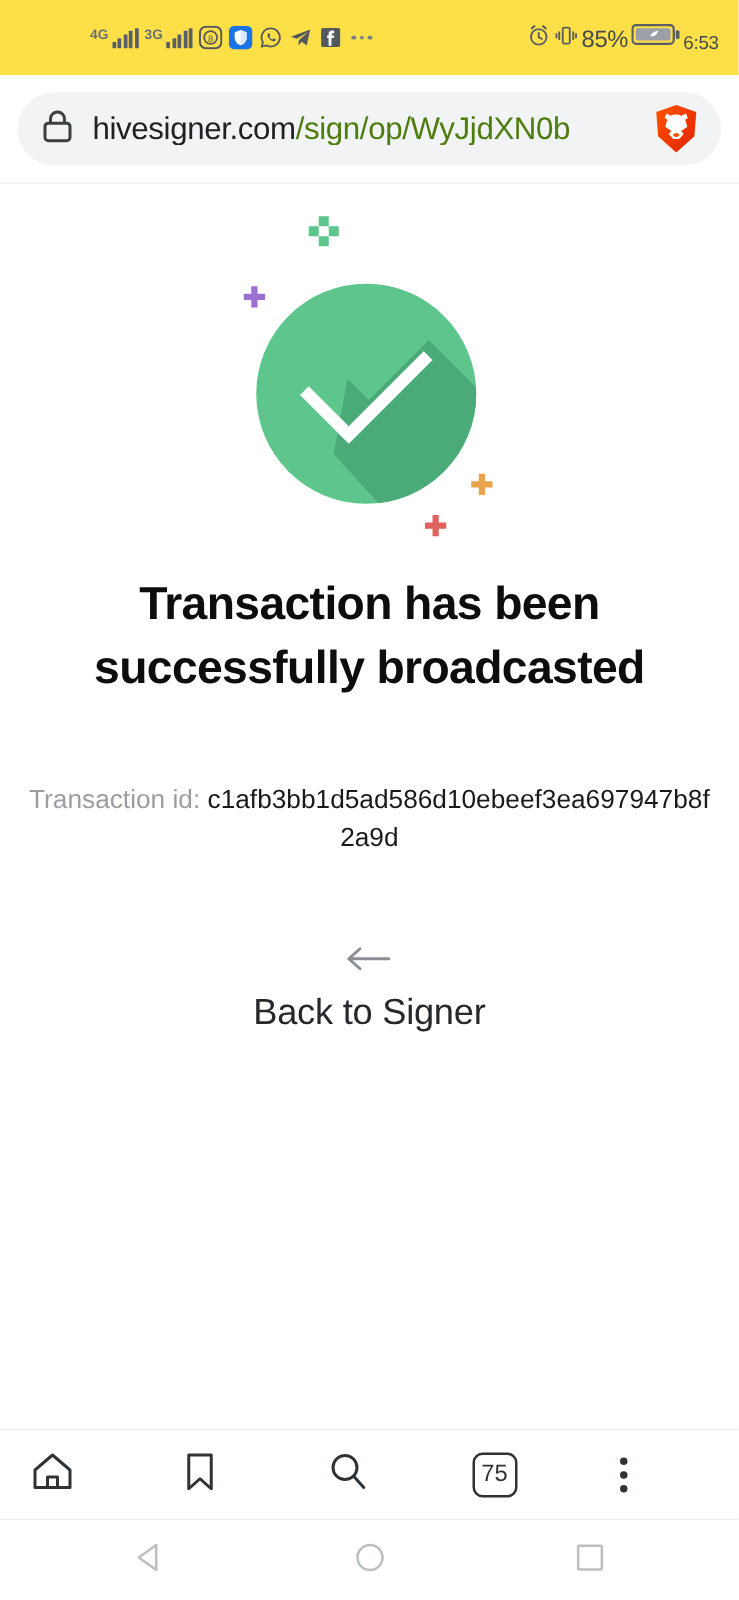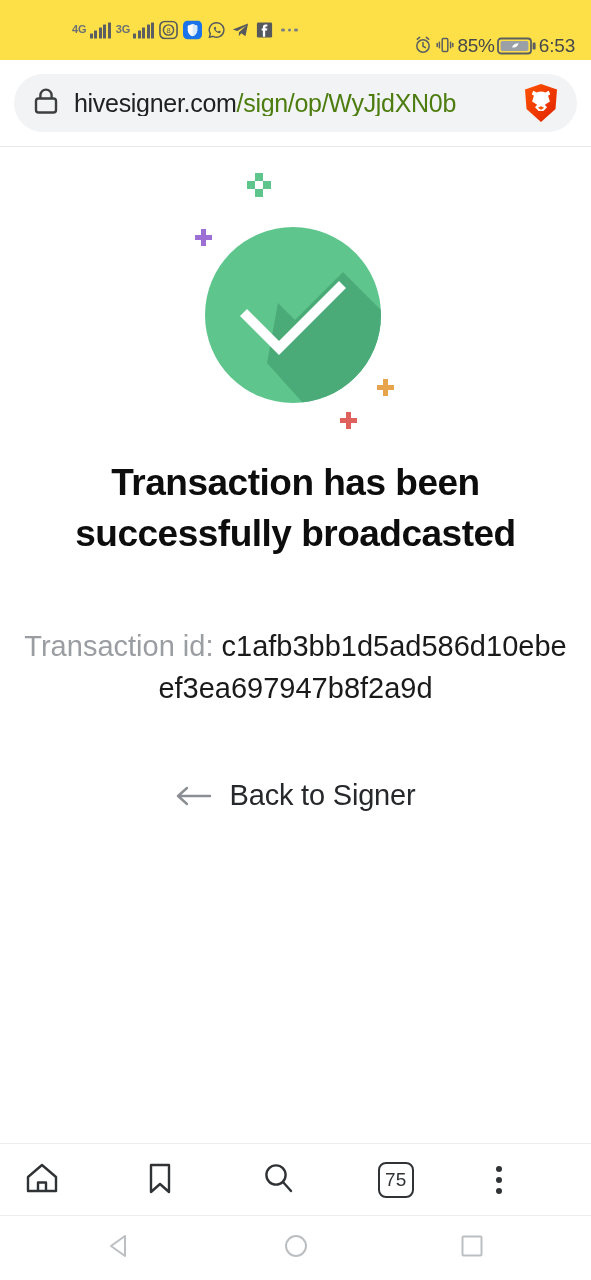--- a/index.html
+++ b/index.html
@@ -16,24 +16,23 @@
     display:flex; align-items:center;
     background:#fde047;
     padding:0 14px;
     position:relative;
   }
   .sb-left{
     display:flex; align-items:center; gap:5px;
     position:absolute; left:72px; top:50%; transform:translateY(-50%);
   }
   .sb-right{
-    display:flex; align-items:flex-start; gap:2px;
+    display:flex; align-items:flex-end; gap:2px;
     position:absolute; right:16px; top:50%; transform:translateY(-50%);
     color:#5b5f63;
-    margin-top:18px;
   }
   .signal{ display:flex; align-items:flex-end; gap:2px; }
   .signal .gtxt{
     font-size:11px; color:#6b7075; line-height:1;
     margin-right:1px; align-self:flex-start; margin-top:1px;
     font-weight:600;
   }
   .bars{ display:flex; align-items:flex-end; gap:1.5px; height:16px; }
   .bars i{ display:block; width:3px; background:#5b5f63; border-radius:.5px; }
   .bars i:nth-child(1){ height:5px; }
@@ -43,21 +42,21 @@
   .bars i:nth-child(5){ height:16px; }
 
   .appicon{ width:19px; height:19px; display:block; }
   .ellipsis-dots{
     display:flex; gap:3px; align-items:center; margin-left:2px;
   }
   .ellipsis-dots b{
     width:3.5px; height:3.5px; border-radius:50%; background:#7a7f84; display:block;
   }
   .batt-pct{ font-size:19px; color:#46494c; letter-spacing:-.2px; }
-  .clock{ font-size:19px; color:#46494c; letter-spacing:-.2px; }
+  .clock{ font-size:15px; color:#46494c; letter-spacing:-.2px; }
 
   
   .urlbar-wrap{
     height:86px; width:100%;
     background:#ffffff;
     display:flex; align-items:center;
     padding:0 14px;
   }
   .urlbar{
     flex:1; height:58px;
@@ -94,30 +93,31 @@
     width:470px;
     text-align:center;
     font-size:37px; line-height:1.38;
     font-weight:bold; color:#0d0d0d;
     letter-spacing:-.5px;
   }
   .txid{
     margin:66px auto 0;
     width:545px;
     text-align:center;
-    font-size:29px; line-height:1.45;
+    font-size:21px; line-height:1.45;
     color:#1a1a1a;
     word-break:break-all;
   }
   .txid .lbl{ color:#9a9da1; }
   .backlink{
     margin:70px auto 0;
     display:flex; align-items:center; justify-content:center;
     gap:16px;
     cursor:pointer;
+    flex-direction:column;
   }
   .backlink .arrow{ width:38px; height:22px; }
   .backlink .bl-text{
     font-size:29px; color:#26282b; letter-spacing:-.2px;
   }
 
   
   .toolbar{
     height:72px; width:100%;
     background:#ffffff;

